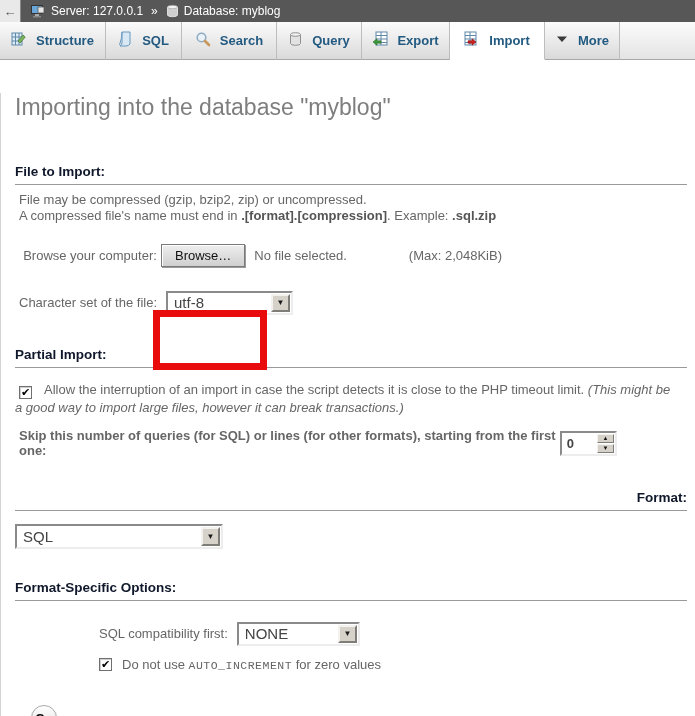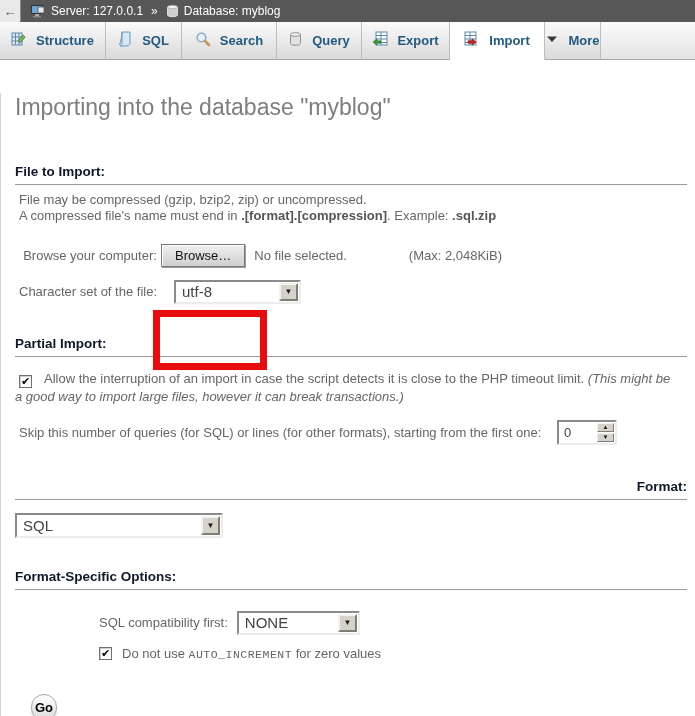--- a/index.html
+++ b/index.html
@@ -18,21 +18,21 @@
   .tabbar { height:38px; display:flex; background:linear-gradient(#fbfbfb,#d9d9d9); }
   .tab { display:flex; align-items:center; justify-content:center; gap:9px;
          border-right:1px solid #bdbdbd; border-bottom:1px solid #a8a8a8;
          color:#235a81; font-weight:bold; font-size:13px; cursor:pointer; }
   .tab:nth-child(1){width:106px}
   .tab:nth-child(2){width:76px}
   .tab:nth-child(3){width:95px}
   .tab:nth-child(4){width:85px}
   .tab:nth-child(5){width:88px}
   .tab:nth-child(6){width:95px}
-  .tab:nth-child(7){width:56px}
+  .tab:nth-child(7){width:75px}
   .tab.active { background:#fff; border-bottom:1px solid #fff; }
   .tab-filler { flex:1; border-bottom:1px solid #a8a8a8; background:linear-gradient(#fbfbfb,#e4e4e4); }
 
   
   .content { position:relative; border-left:1px solid #d4d4d4; min-height:656px; color:#666; font-size:13px; }
   .page-title { margin:33px 0 0 14px; font-size:23px; font-weight:normal; color:#7e7e7e; line-height:28px; }
 
   .sect-head { margin:0 8px 0 14px; padding-bottom:5px; border-bottom:1px solid #999;
                font-size:13.5px; font-weight:bold; color:#0f172a; }
   .hd-file    { margin-top:43px; }
@@ -45,21 +45,21 @@
   .row { display:flex; align-items:center; }
   .browse-row { margin-top:18px; padding-left:18px; height:26px; }
   .browse-label { width:142px;text-align:center; }
   .win-btn { background:linear-gradient(#efefef,#cfcfcf); border:1px solid #7a7a7a;
              box-shadow:inset 1px 1px 0 #fff, 1px 1px 0 #9a9a9a;
              font-family:"Liberation Sans",sans-serif; font-size:13px; color:#111;
              padding:3px 13px; cursor:pointer; }
   .no-file { margin-left:9px; }
   .max-note { margin-left:auto; margin-right:193px; }
 
-  .charset-row { margin-top:11px; padding-left:18px; height:25px;gap:8px; }
+  .charset-row { margin-top:22px; padding-left:18px; height:25px; }
   .charset-label { width:147px; }
 
   
   .combo { display:inline-flex; align-items:stretch; background:#fff; height:24px;
            border:2px solid; border-color:#8a8a8a #ededed #ededed #8a8a8a; cursor:pointer; }
   .combo-text { flex:1; display:flex; align-items:center; padding:0 6px; color:#444; font-size:15px; overflow:hidden; white-space:nowrap; }
   .combo-arrow { width:19px; margin:1px; background:#d6d2ca;
                  border:2px solid; border-color:#f4f2ee #7f7d78 #7f7d78 #f4f2ee;
                  display:flex; align-items:center; justify-content:center;
                  font-size:8px; color:#1a1a1a; }
@@ -69,21 +69,21 @@
 
   
   .cbx { display:inline-flex; align-items:center; justify-content:center;
          width:13px; height:13px; background:#fff; border:1px solid #707070;
          box-shadow:inset 1px 1px 0 #cfcfcf; font-size:11px; line-height:11px; color:#000;
          vertical-align:-2px; cursor:pointer; flex:none; }
 
   .allow-para { margin:13px 14px 0 14px; line-height:18px; }
   .allow-para .cbx { margin:0 12px 0 4px; }
 
-  .skip-row { margin-top:13px; padding-left:18px; height:26px; }
+  .skip-row { margin-top:13px; padding-left:18px; height:26px;font-weight:bold; }
   .spinbox { display:inline-flex; background:#fff; width:60px; height:25px;
              border:2px solid; border-color:#8a8a8a #ededed #ededed #8a8a8a;
              margin-left:auto; margin-right:78px; }
   .spin-val { flex:1; display:flex; align-items:center; padding-left:5px; color:#444; }
   .spin-btns { width:17px; display:flex; flex-direction:column; margin:1px; gap:1px; }
   .spin-btn { flex:1; background:#d6d2ca; border:1px solid; border-color:#f4f2ee #7f7d78 #7f7d78 #f4f2ee;
               display:flex; align-items:center; justify-content:center; font-size:6px; color:#111; cursor:pointer; }
 
   .format-combo-row { margin:13px 0 0 14px; }
 

